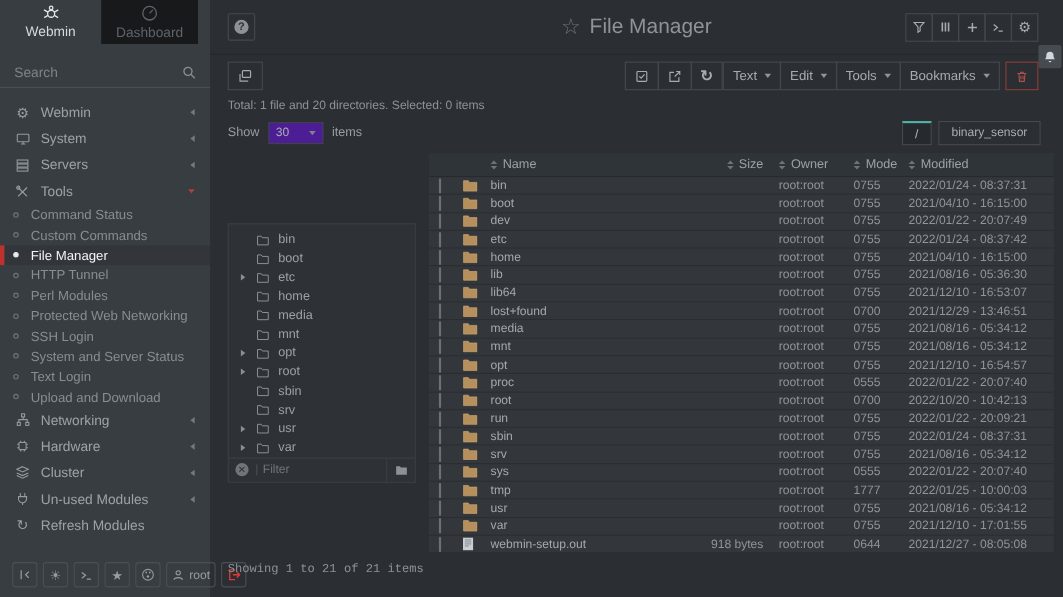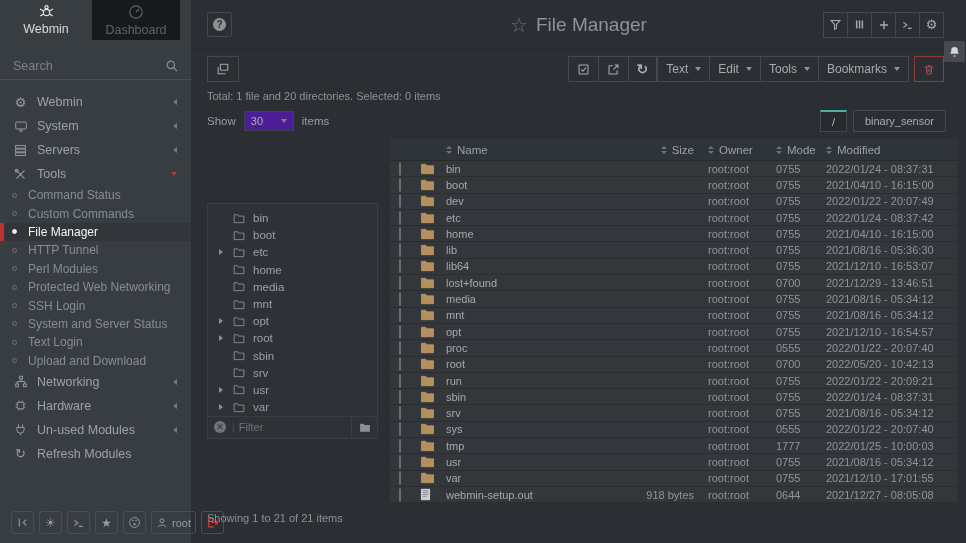--- a/index.html
+++ b/index.html
@@ -111,21 +111,21 @@
   .sort .up { border-bottom:3.5px solid #6d7378; }
   .sort .dn { border-top:3.5px solid #6d7378; }
   .trow { height:16.3px; background:#33373b; border-bottom:1px solid #2b2e31; font-size:11px; color:#8f959a; cursor:pointer; }
   .cb { width:11px; height:11px; border:1px solid #6b7076; border-radius:2px; margin-left:9px; cursor:pointer; }
   .fic { display:flex; justify-content:flex-start; padding-left:4px; }
   .trow .file-svg { display:none; }
   .trow[data-kind="file"] .file-svg { display:block; }
   .cell-name { color:#a4a9ae; }
   .cell-size { text-align:right; padding-right:14px; }
 
-  .showing-line { padding:9px 16px; font-size:11px; color:#8d9297; }
+  .showing-line { padding:9px 16px; font-size:11px; color:#8d9297;font-family:Liberation Mono, monospace; }
 </style>
 </head>
 <body>
 
 <div class="sidebar">
   <div class="tabs">
     <div class="tab">
       <span class="ticon">
         <svg width="17" height="15" viewBox="0 0 17 15" fill="none" stroke="#e3e6e8" stroke-width="1.2">
           <circle cx="8.5" cy="8.5" r="3.2"></circle>
@@ -251,20 +251,30 @@
       <span class="caret-left"></span>
     </div>
     <div class="cat">
       <span class="cicon">
         <svg width="13" height="13" viewBox="0 0 16 16" fill="none" stroke="currentColor" stroke-width="1.2">
           <rect x="4" y="4" width="8" height="8" rx="1"></rect>
           <path d="M6 4V2M10 4V2M6 14v-2M10 14v-2M4 6H2M4 10H2M14 6h-2M14 10h-2"></path>
         </svg>
       </span>
       <span class="clabel">Hardware</span>
+      <span class="caret-left"></span>
+    </div>
+    <div class="cat">
+      <span class="cicon">
+        <svg width="13" height="13" viewBox="0 0 16 16" fill="none" stroke="currentColor" stroke-width="1.2">
+          <path d="M8 1.5l6.5 3L8 7.5l-6.5-3z"></path>
+            <path d="M1.5 8.5L8 11.5l6.5-3M1.5 11.5L8 14.5l6.5-3"></path>
+        </svg>
+      </span>
+      <span class="clabel">Cluster</span>
       <span class="caret-left"></span>
     </div>
     <div class="cat">
       <span class="cicon">
         <svg width="13" height="13" viewBox="0 0 16 16" fill="none" stroke="currentColor" stroke-width="1.2">
           <path d="M5.5 1.5v4M10.5 1.5v4M3.5 5.5h9v2.5a4.5 4.5 0 01-9 0zM8 12.5V15"></path>
         </svg>
       </span>
       <span class="clabel">Un-used Modules</span>
       <span class="caret-left"></span>
@@ -787,21 +797,21 @@
           <span class="fic">
             <svg class="folder-svg" width="14" height="12" viewBox="0 0 16 14">
               <path d="M1.5 1.5h5l1.3 1.8h8v9.2h-14.3z" fill="#b5905c" stroke="#c5a070" stroke-width="0.8"></path>
             </svg>
 
           </span>
           <span class="cell-name">root</span>
           <span class="cell-size"></span>
           <span>root:root</span>
           <span>0700</span>
-          <span>2022/05/20 - 10:42:13</span>
+          <span>2022/10/20 - 10:42:13</span>
         </div>
           <div class="trow" data-kind="dir">
           <span><span class="cb"></span></span>
           <span class="fic">
             <svg class="folder-svg" width="14" height="12" viewBox="0 0 16 14">
               <path d="M1.5 1.5h5l1.3 1.8h8v9.2h-14.3z" fill="#b5905c" stroke="#c5a070" stroke-width="0.8"></path>
             </svg>
 
           </span>
           <span class="cell-name">run</span>

